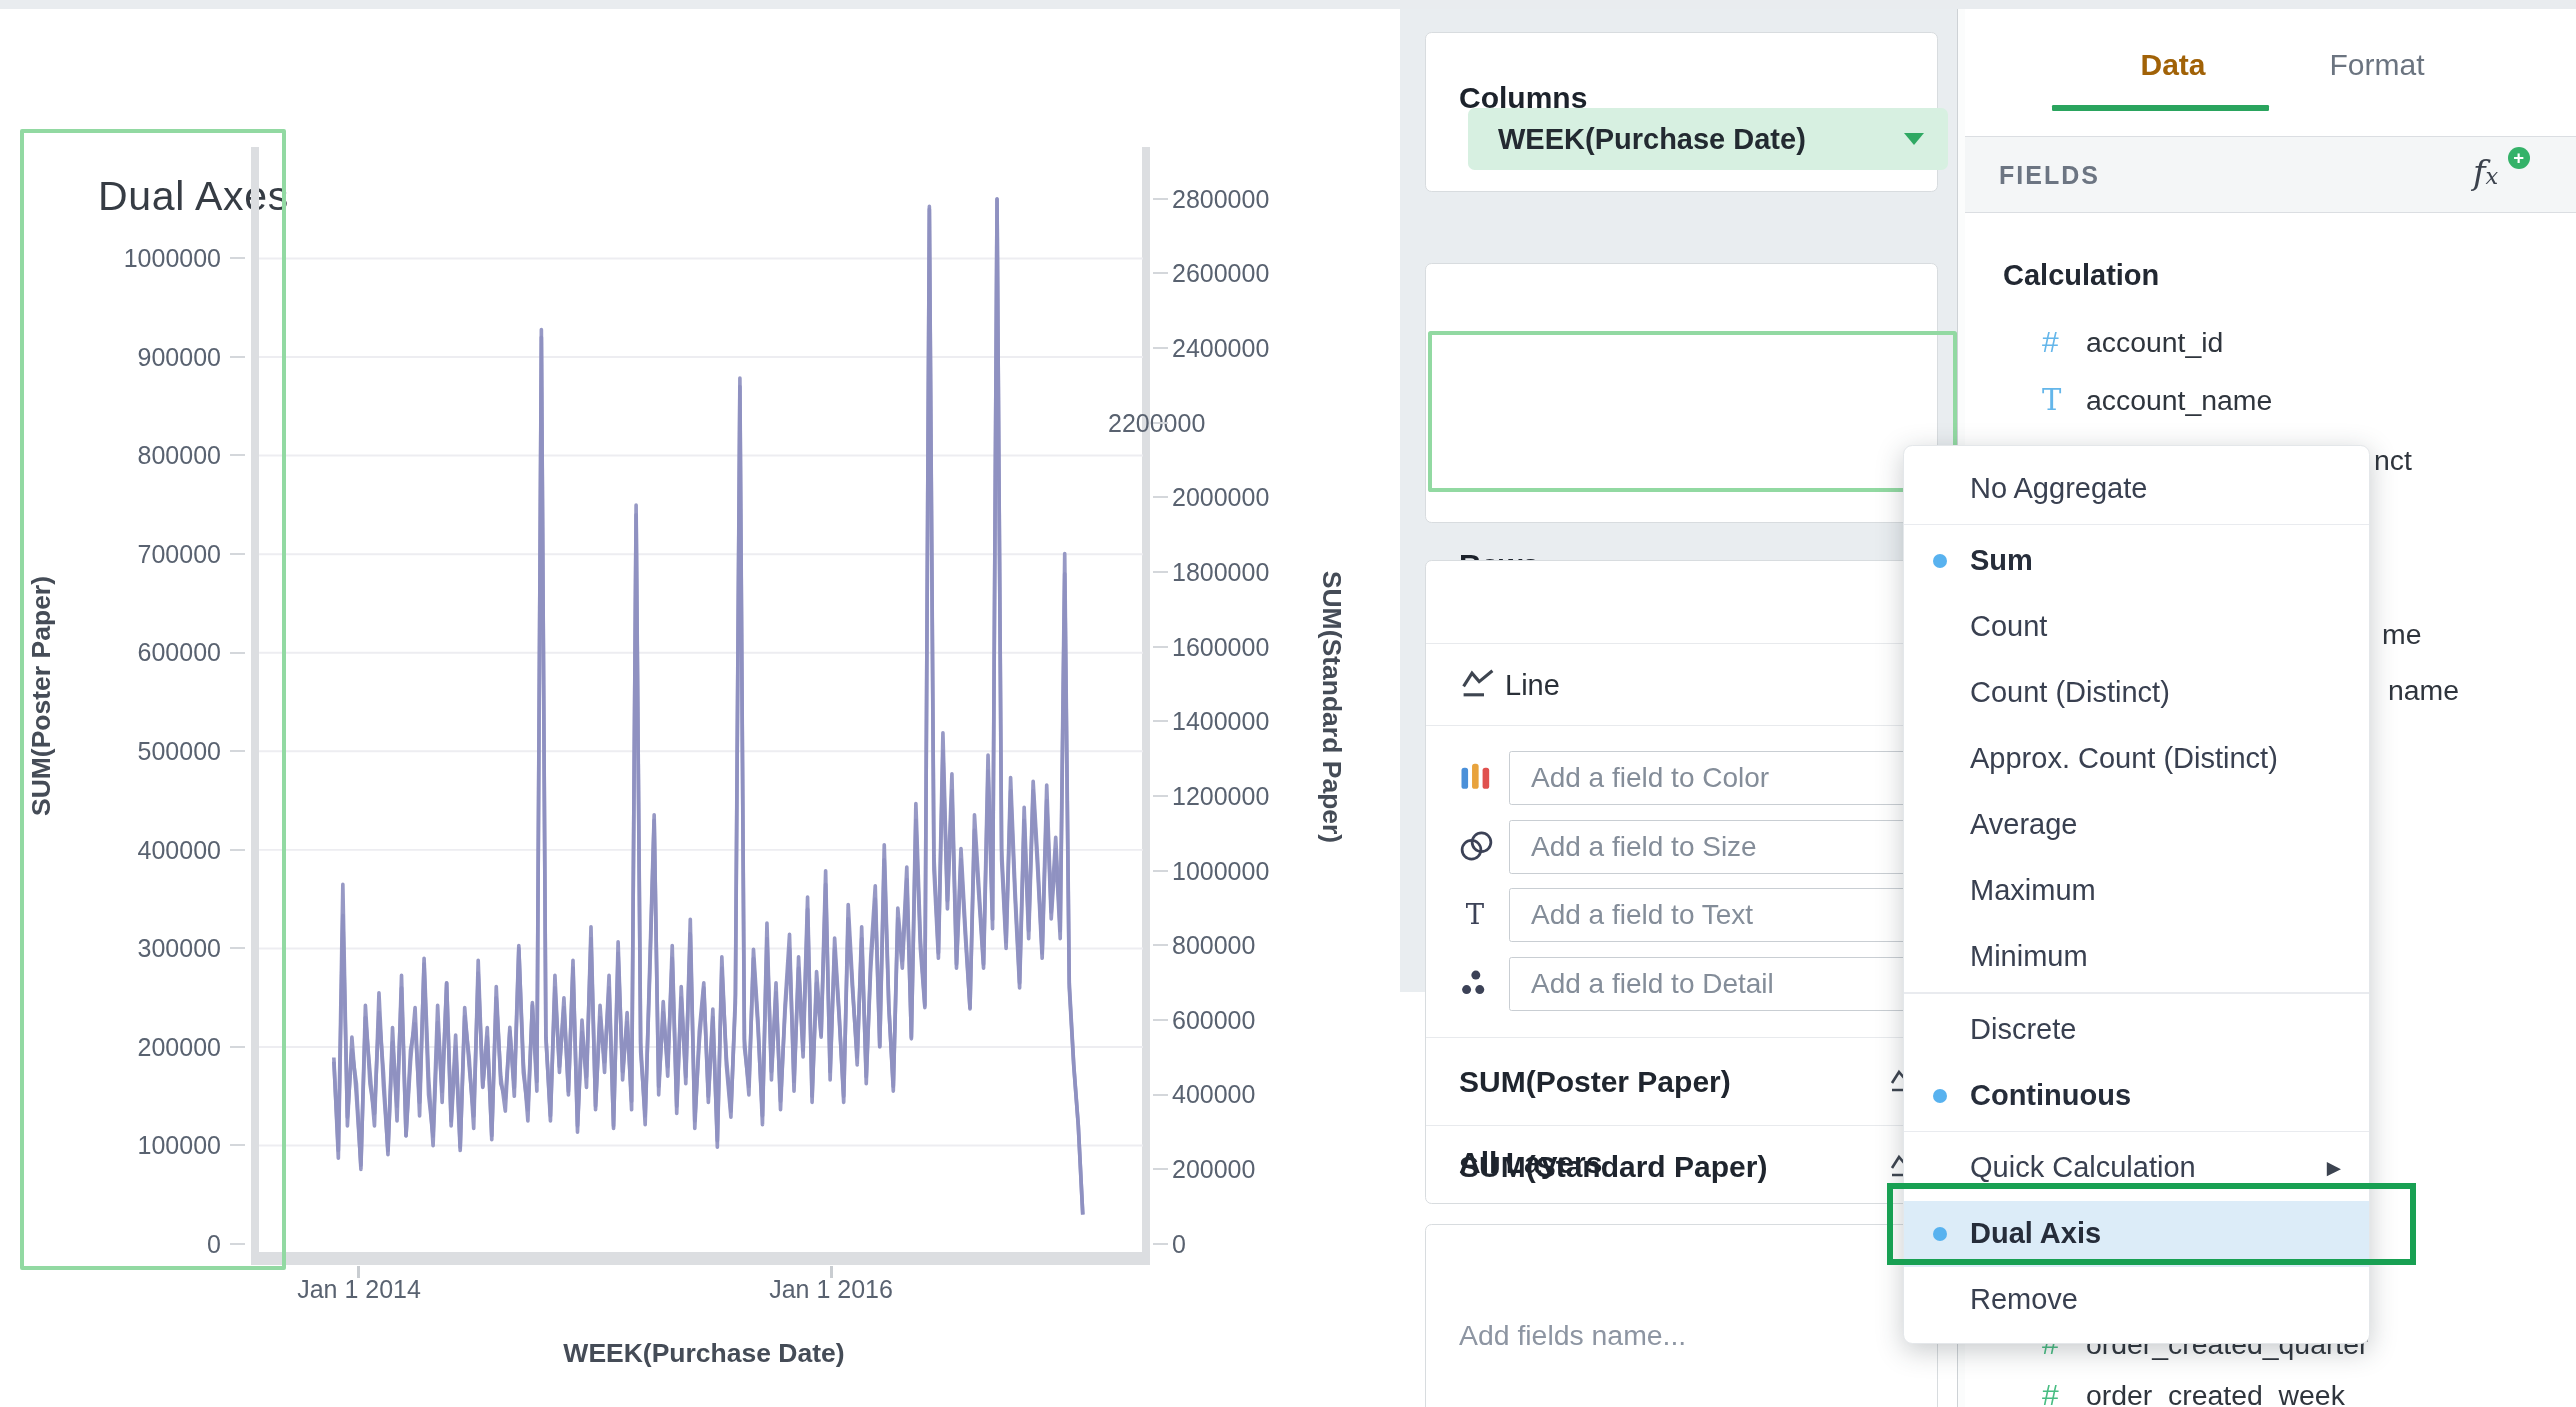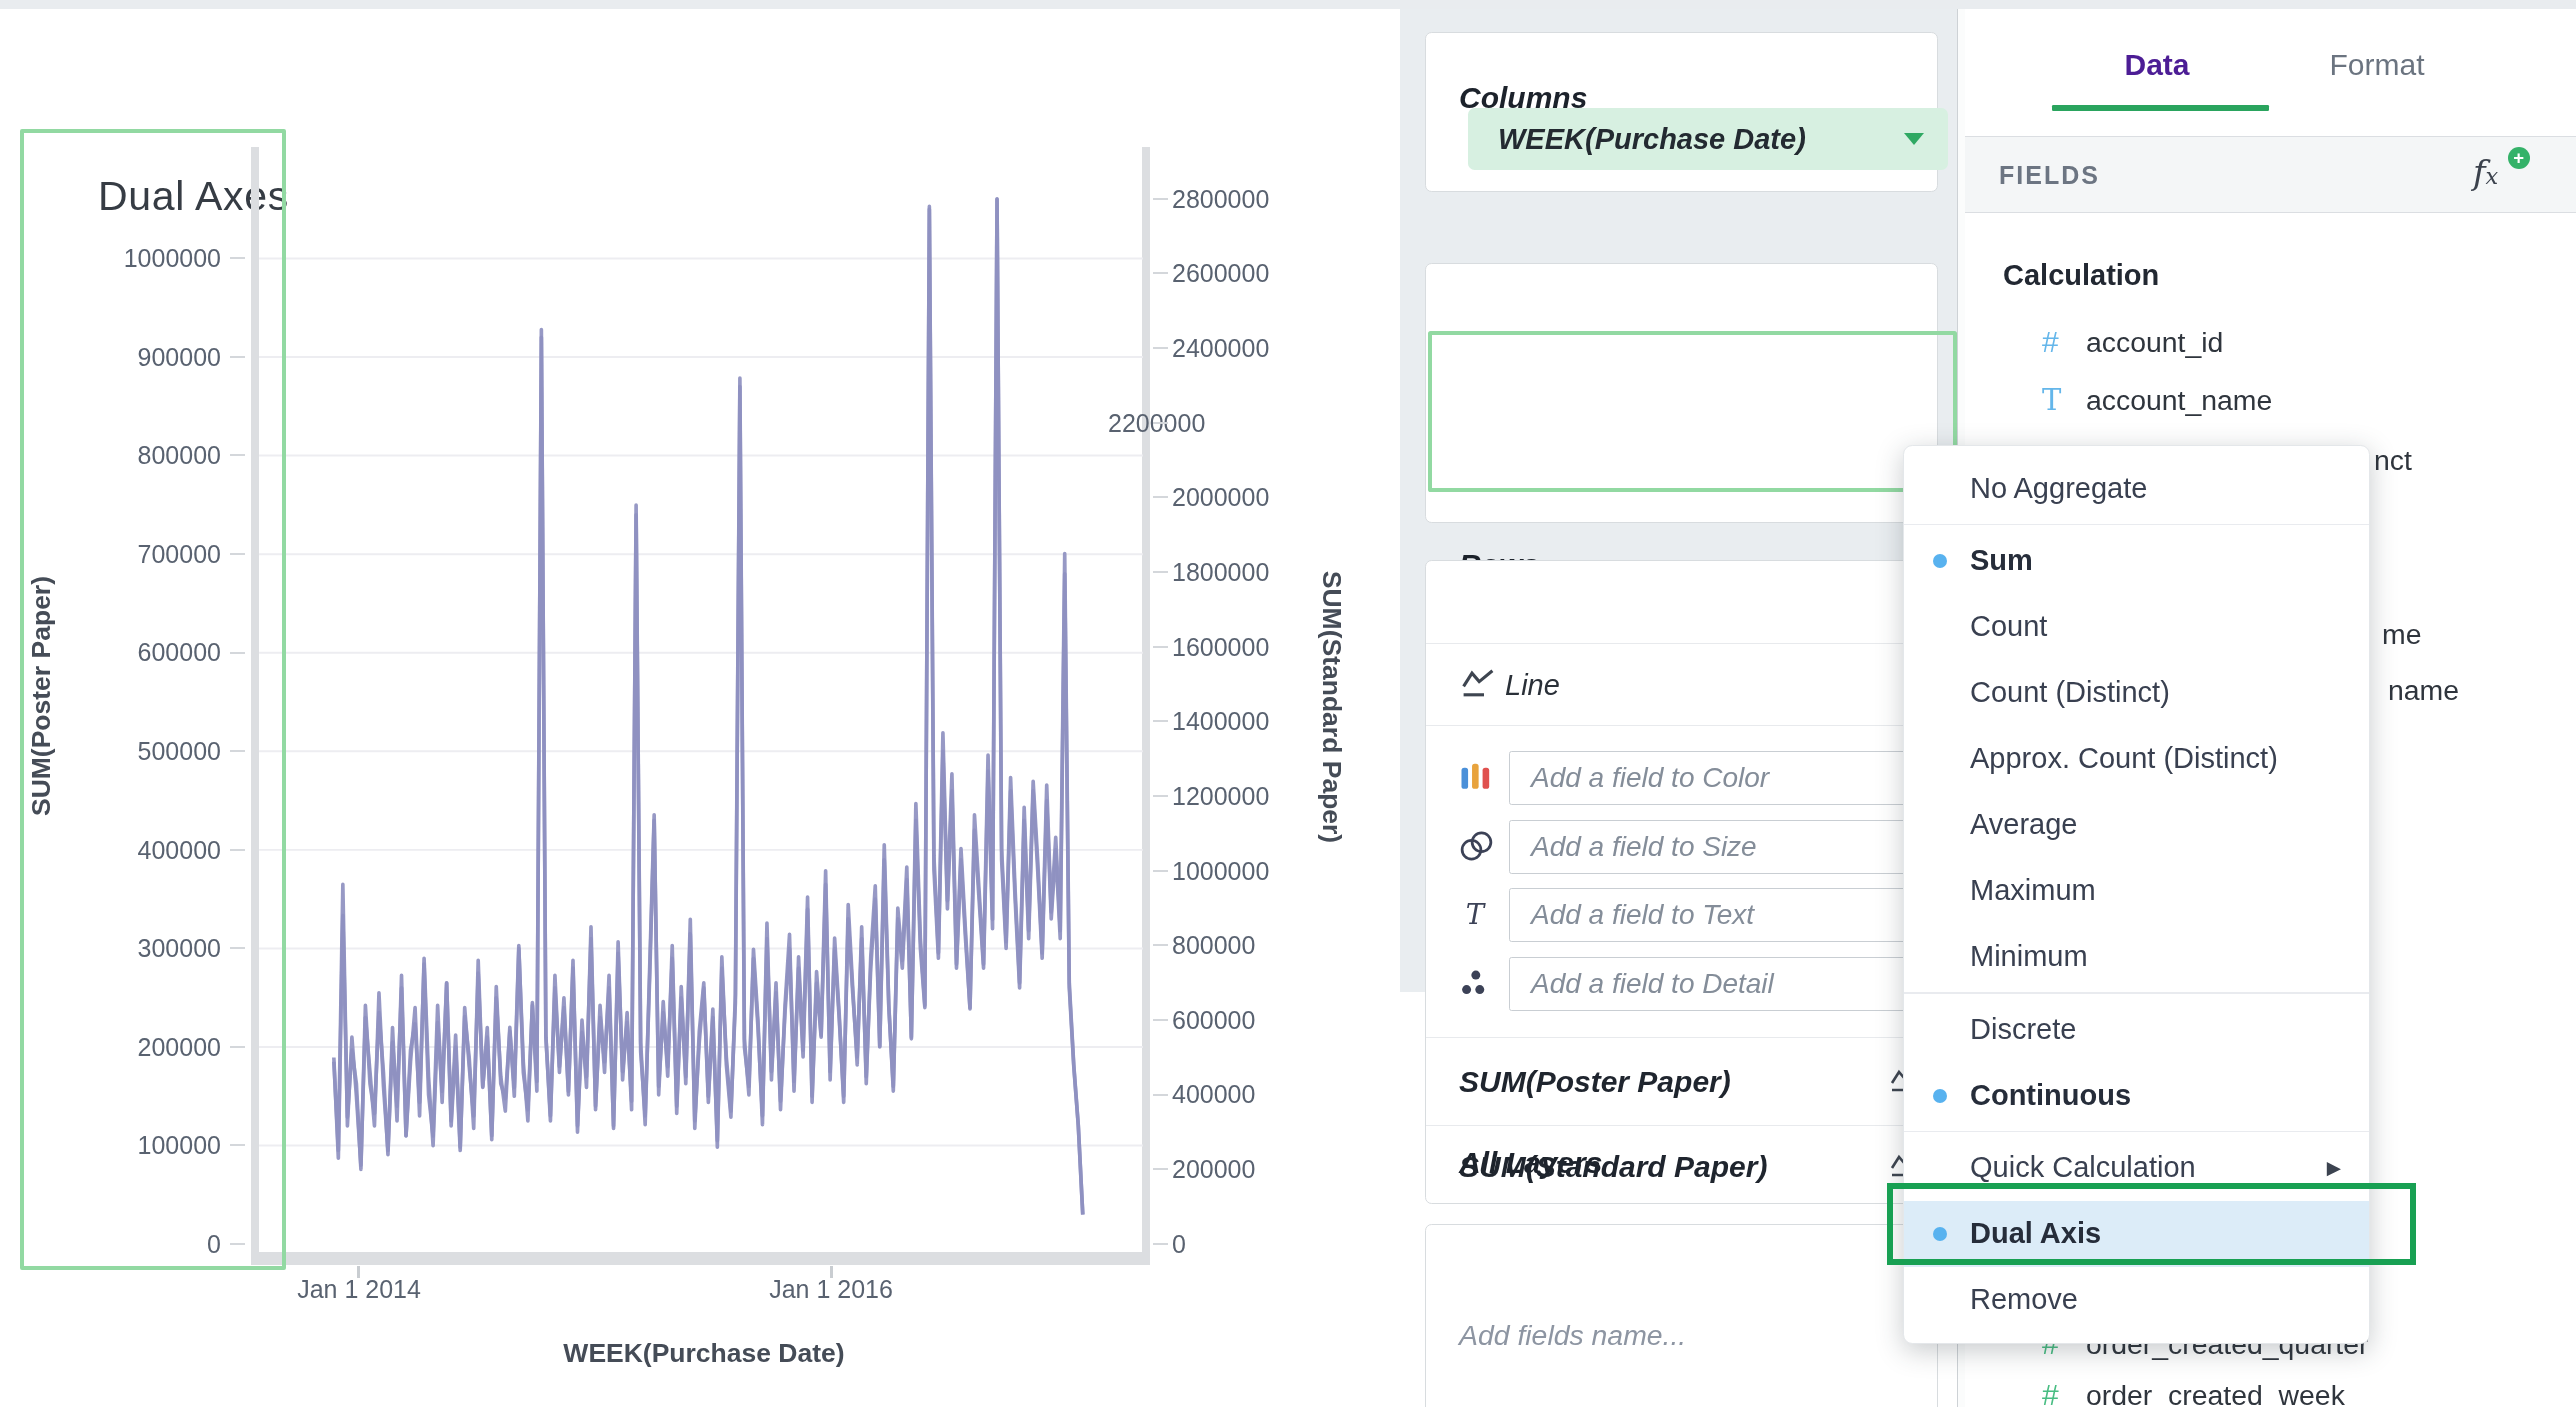--- a/index.html
+++ b/index.html
@@ -20,41 +20,41 @@
   .ytick-label{width:132px;text-align:right;font-size:25px;color:#596270;height:32px;line-height:32px;}
   .ytick-label-r{text-align:right;font-size:25px;color:#596270;height:32px;line-height:32px;}
   .ytick-dash{width:14.6px;height:2px;background:#d4d7db;}
   .xtick-label{font-size:25px;color:#596270;transform:translateX(-50%);white-space:nowrap;}
   .axis-title{font-weight:bold;font-size:26.5px;color:#454c57;white-space:nowrap;}
   #x-axis-title{transform:translateX(-50%);}
   .rot-left{transform:translate(-50%,-50%) rotate(-90deg);}
   .rot-right{transform:translate(-50%,-50%) rotate(90deg);}
   #plot-svg{left:259px;top:146px;}
   
-  #mid-panel{left:1400px;top:0;width:563px;height:992px;background:#e9edf0;border-right:0.7px solid #d6dade;font-style:italic;}
+  #mid-panel{left:1400px;top:0;width:563px;height:992px;background:#e9edf0;border-right:0.7px solid #d6dade;}
   .card{position:absolute;left:25px;width:513px;background:#fff;border:1.3px solid #d8dcdf;border-radius:6.6px;box-sizing:border-box;}
   .card-header{position:absolute;left:33px;font-size:30px;font-weight:bold;color:#1c222b;white-space:nowrap;}
   .pill{position:absolute;background:#d7f0e1;border-radius:6.6px;display:flex;align-items:center;}
   .pill-label{margin-left:30px;font-size:29px;font-weight:bold;color:#232a31;white-space:nowrap;}
   .pill-caret{position:absolute;right:24px;top:50%;margin-top:-6px;width:0;height:0;
               border-left:10px solid transparent;border-right:10px solid transparent;border-top:12.6px solid #2fa963;}
   #rows-annotation{left:28.4px;top:331px;width:521px;height:153px;border:4px solid #92d9a2;border-radius:2.6px;z-index:5;}
   .hsep{position:absolute;left:0;width:100%;height:1.3px;background:#e8eaed;}
   .layer-row-icon{position:absolute;left:34px;transform:translateY(-50%);}
   .field-box{position:absolute;left:83px;width:423px;height:54px;border:1.3px solid #c9ced3;border-radius:2.6px;box-sizing:border-box;
              display:flex;align-items:center;background:#fff;}
   .field-box span{margin-left:21px;font-size:28px;color:#848d99;white-space:nowrap;}
   .measure-label{position:absolute;left:33px;transform:translateY(-50%);font-size:30px;font-weight:bold;color:#1f252e;white-space:nowrap;}
   .measure-glyph{position:absolute;left:463px;transform:translateY(-50%);}
   #filters-placeholder{position:absolute;left:33px;transform:translateY(-50%);font-size:28.4px;color:#8d95a2;}
   #mid-gutter{left:1957px;top:0;width:6.6px;height:1408px;background:#fbfcfc;border-left:0.7px solid #ced2d6;z-index:2;}
   
   #right-panel{left:1963px;top:0;width:613px;height:1408px;background:#fff;}
   .tab{position:absolute;top:48px;transform:translateX(-50%);font-size:30px;}
-  .tab.active{font-weight:bold;color:#4c1d95;}
+  .tab.active{font-weight:bold;color:#a16207;margin-left:16px;}
   .tab.inactive{color:#6b7480;}
   #tab-underline{left:89px;top:105px;width:217px;height:6px;background:#2aa45e;border-radius:1.3px;}
   #fields-bar{left:0;top:136px;width:613px;height:77px;background:#f4f6f7;border-top:1.3px solid #dbdee2;border-bottom:1.3px solid #dbdee2;box-sizing:border-box;}
   #fields-label{position:absolute;left:36px;top:50%;transform:translateY(-50%);font-size:25px;font-weight:bold;letter-spacing:2px;color:#6c7582;}
   #fx-icon{position:absolute;right:46px;top:50%;transform:translateY(-50%);width:57px;height:48px;}
   #fx-glyph{position:absolute;left:0;top:1.3px;font-family:"DejaVu Serif",serif;font-style:italic;font-size:34px;color:#3b424d;}
   #fx-badge{position:absolute;right:0;top:-4px;width:22.5px;height:22.5px;border-radius:50%;background:#34b269;color:#fff;
             font-size:18.5px;font-weight:bold;text-align:center;line-height:22.5px;}
   #dims-header{position:absolute;left:40px;top:259px;font-size:29px;font-weight:bold;color:#222832;}
   .field-row{position:absolute;left:0;width:613px;height:40px;}

